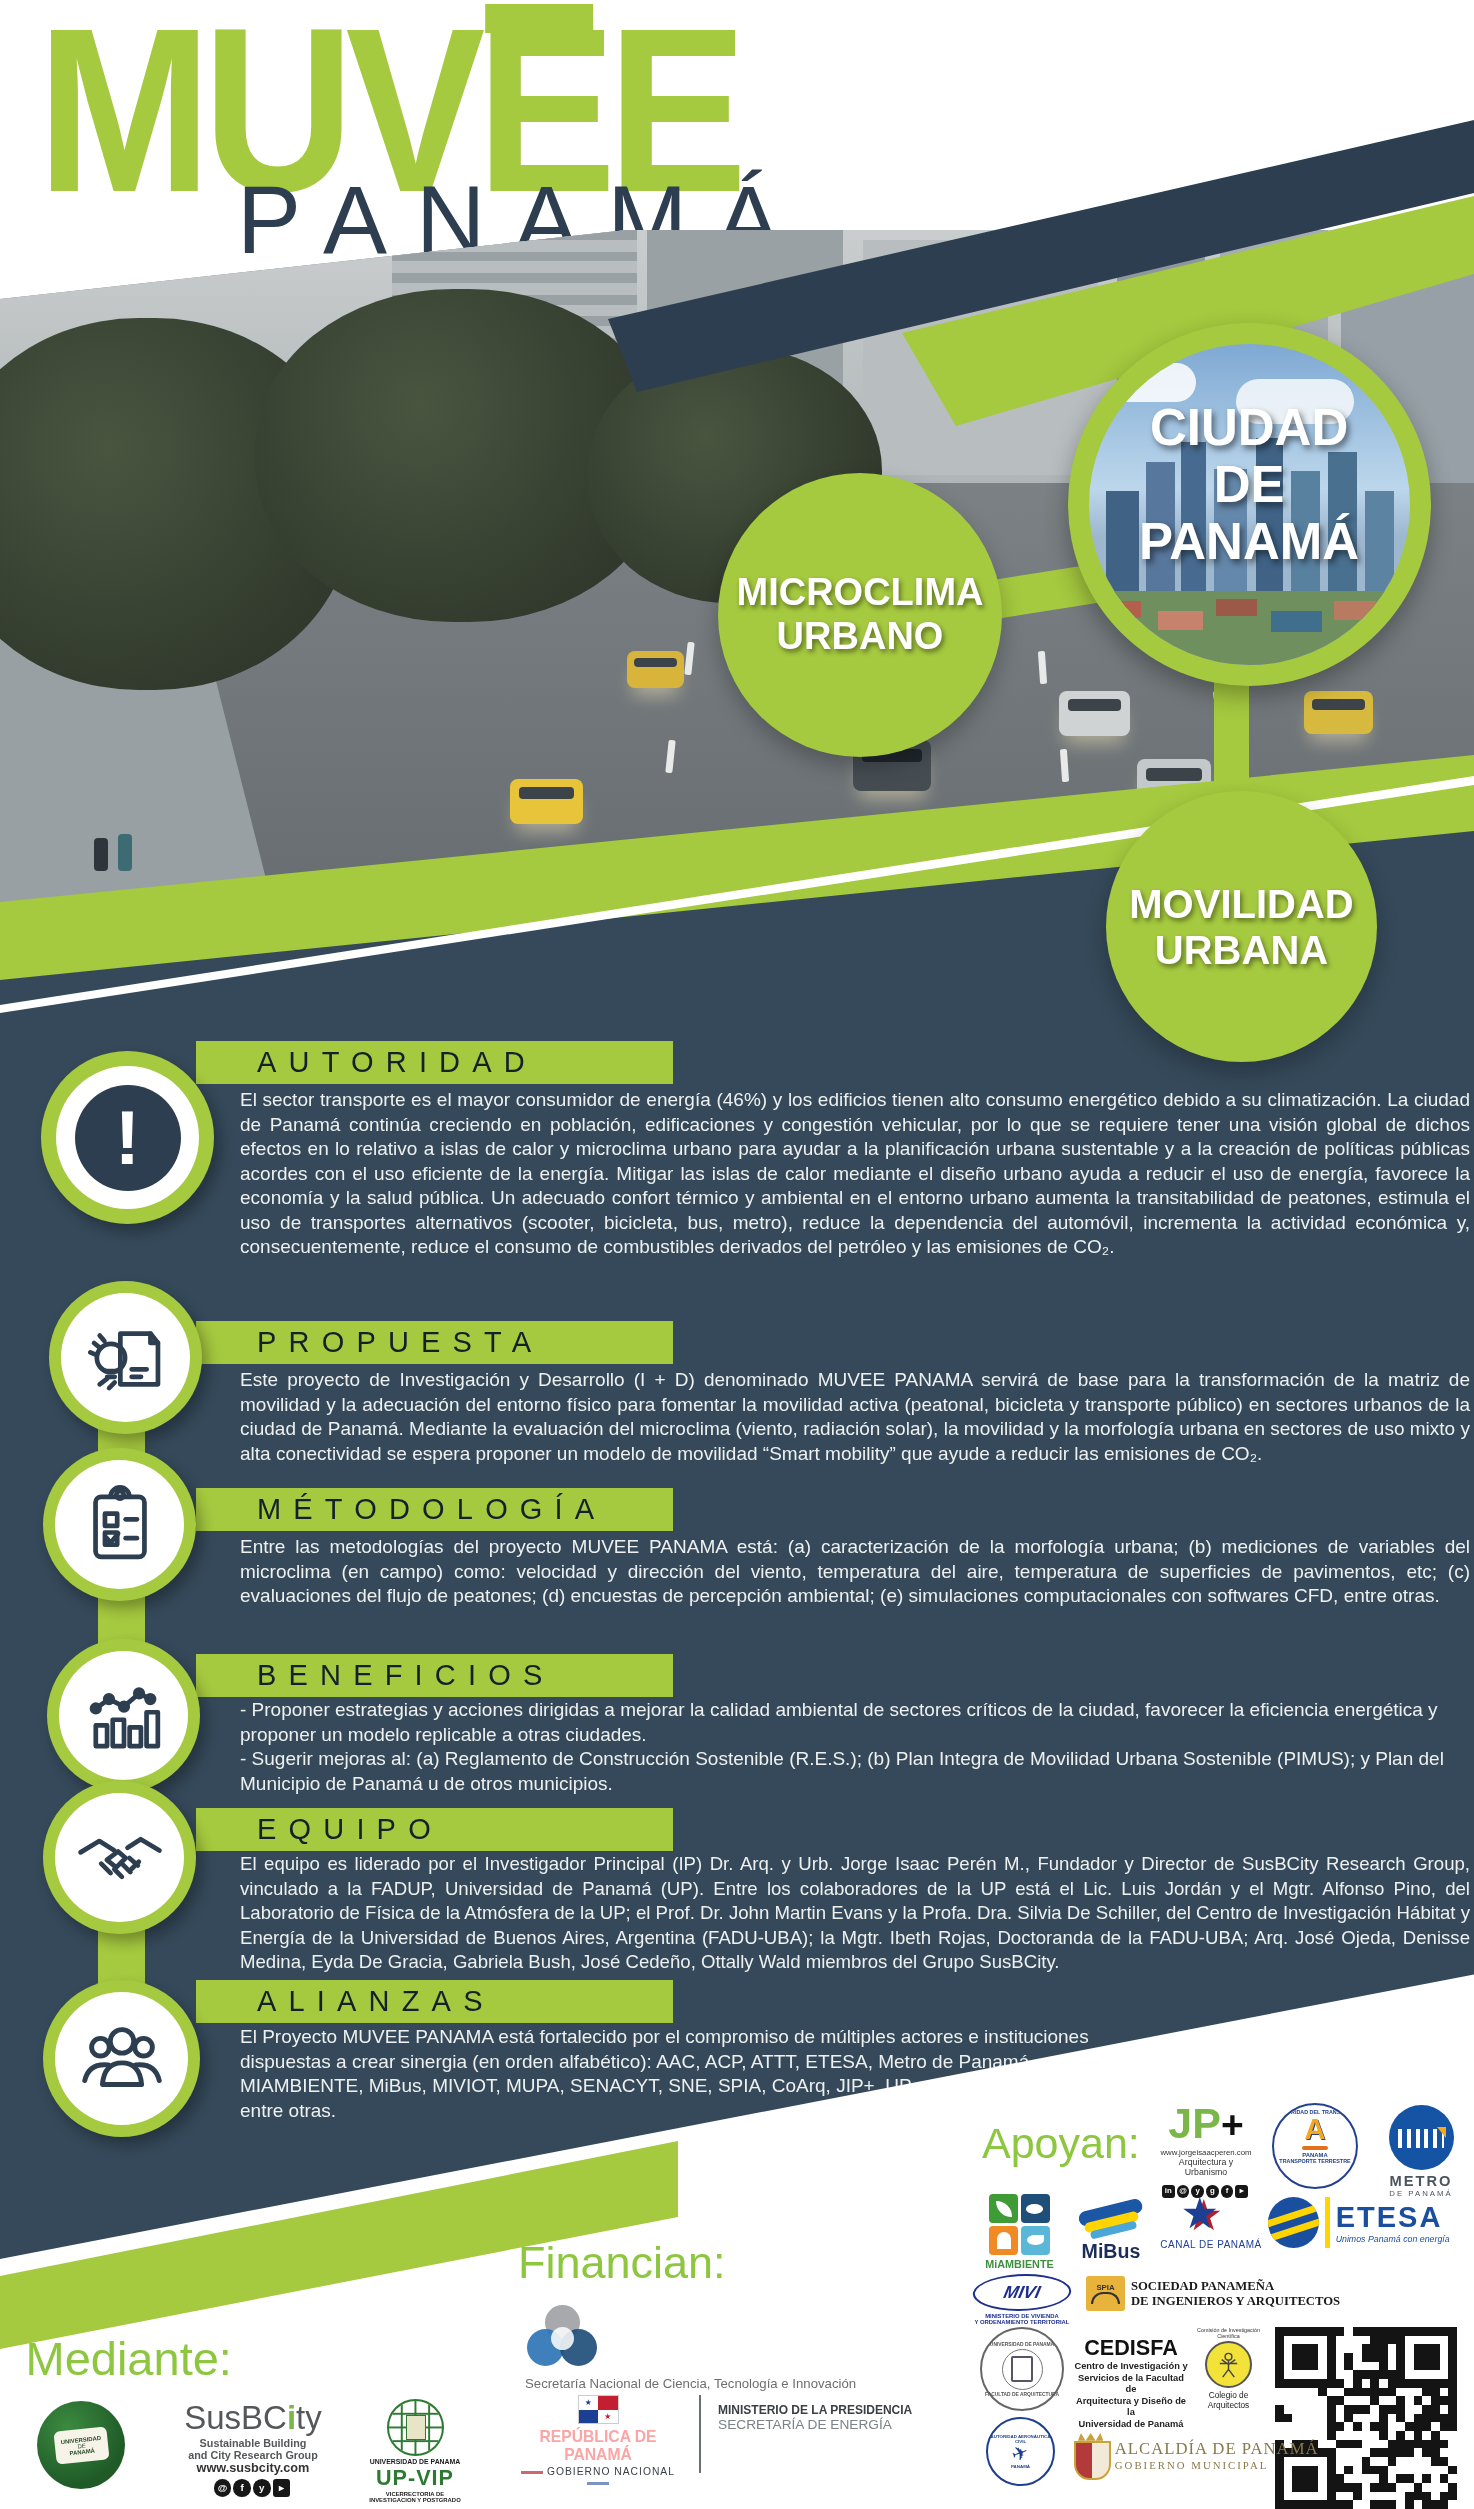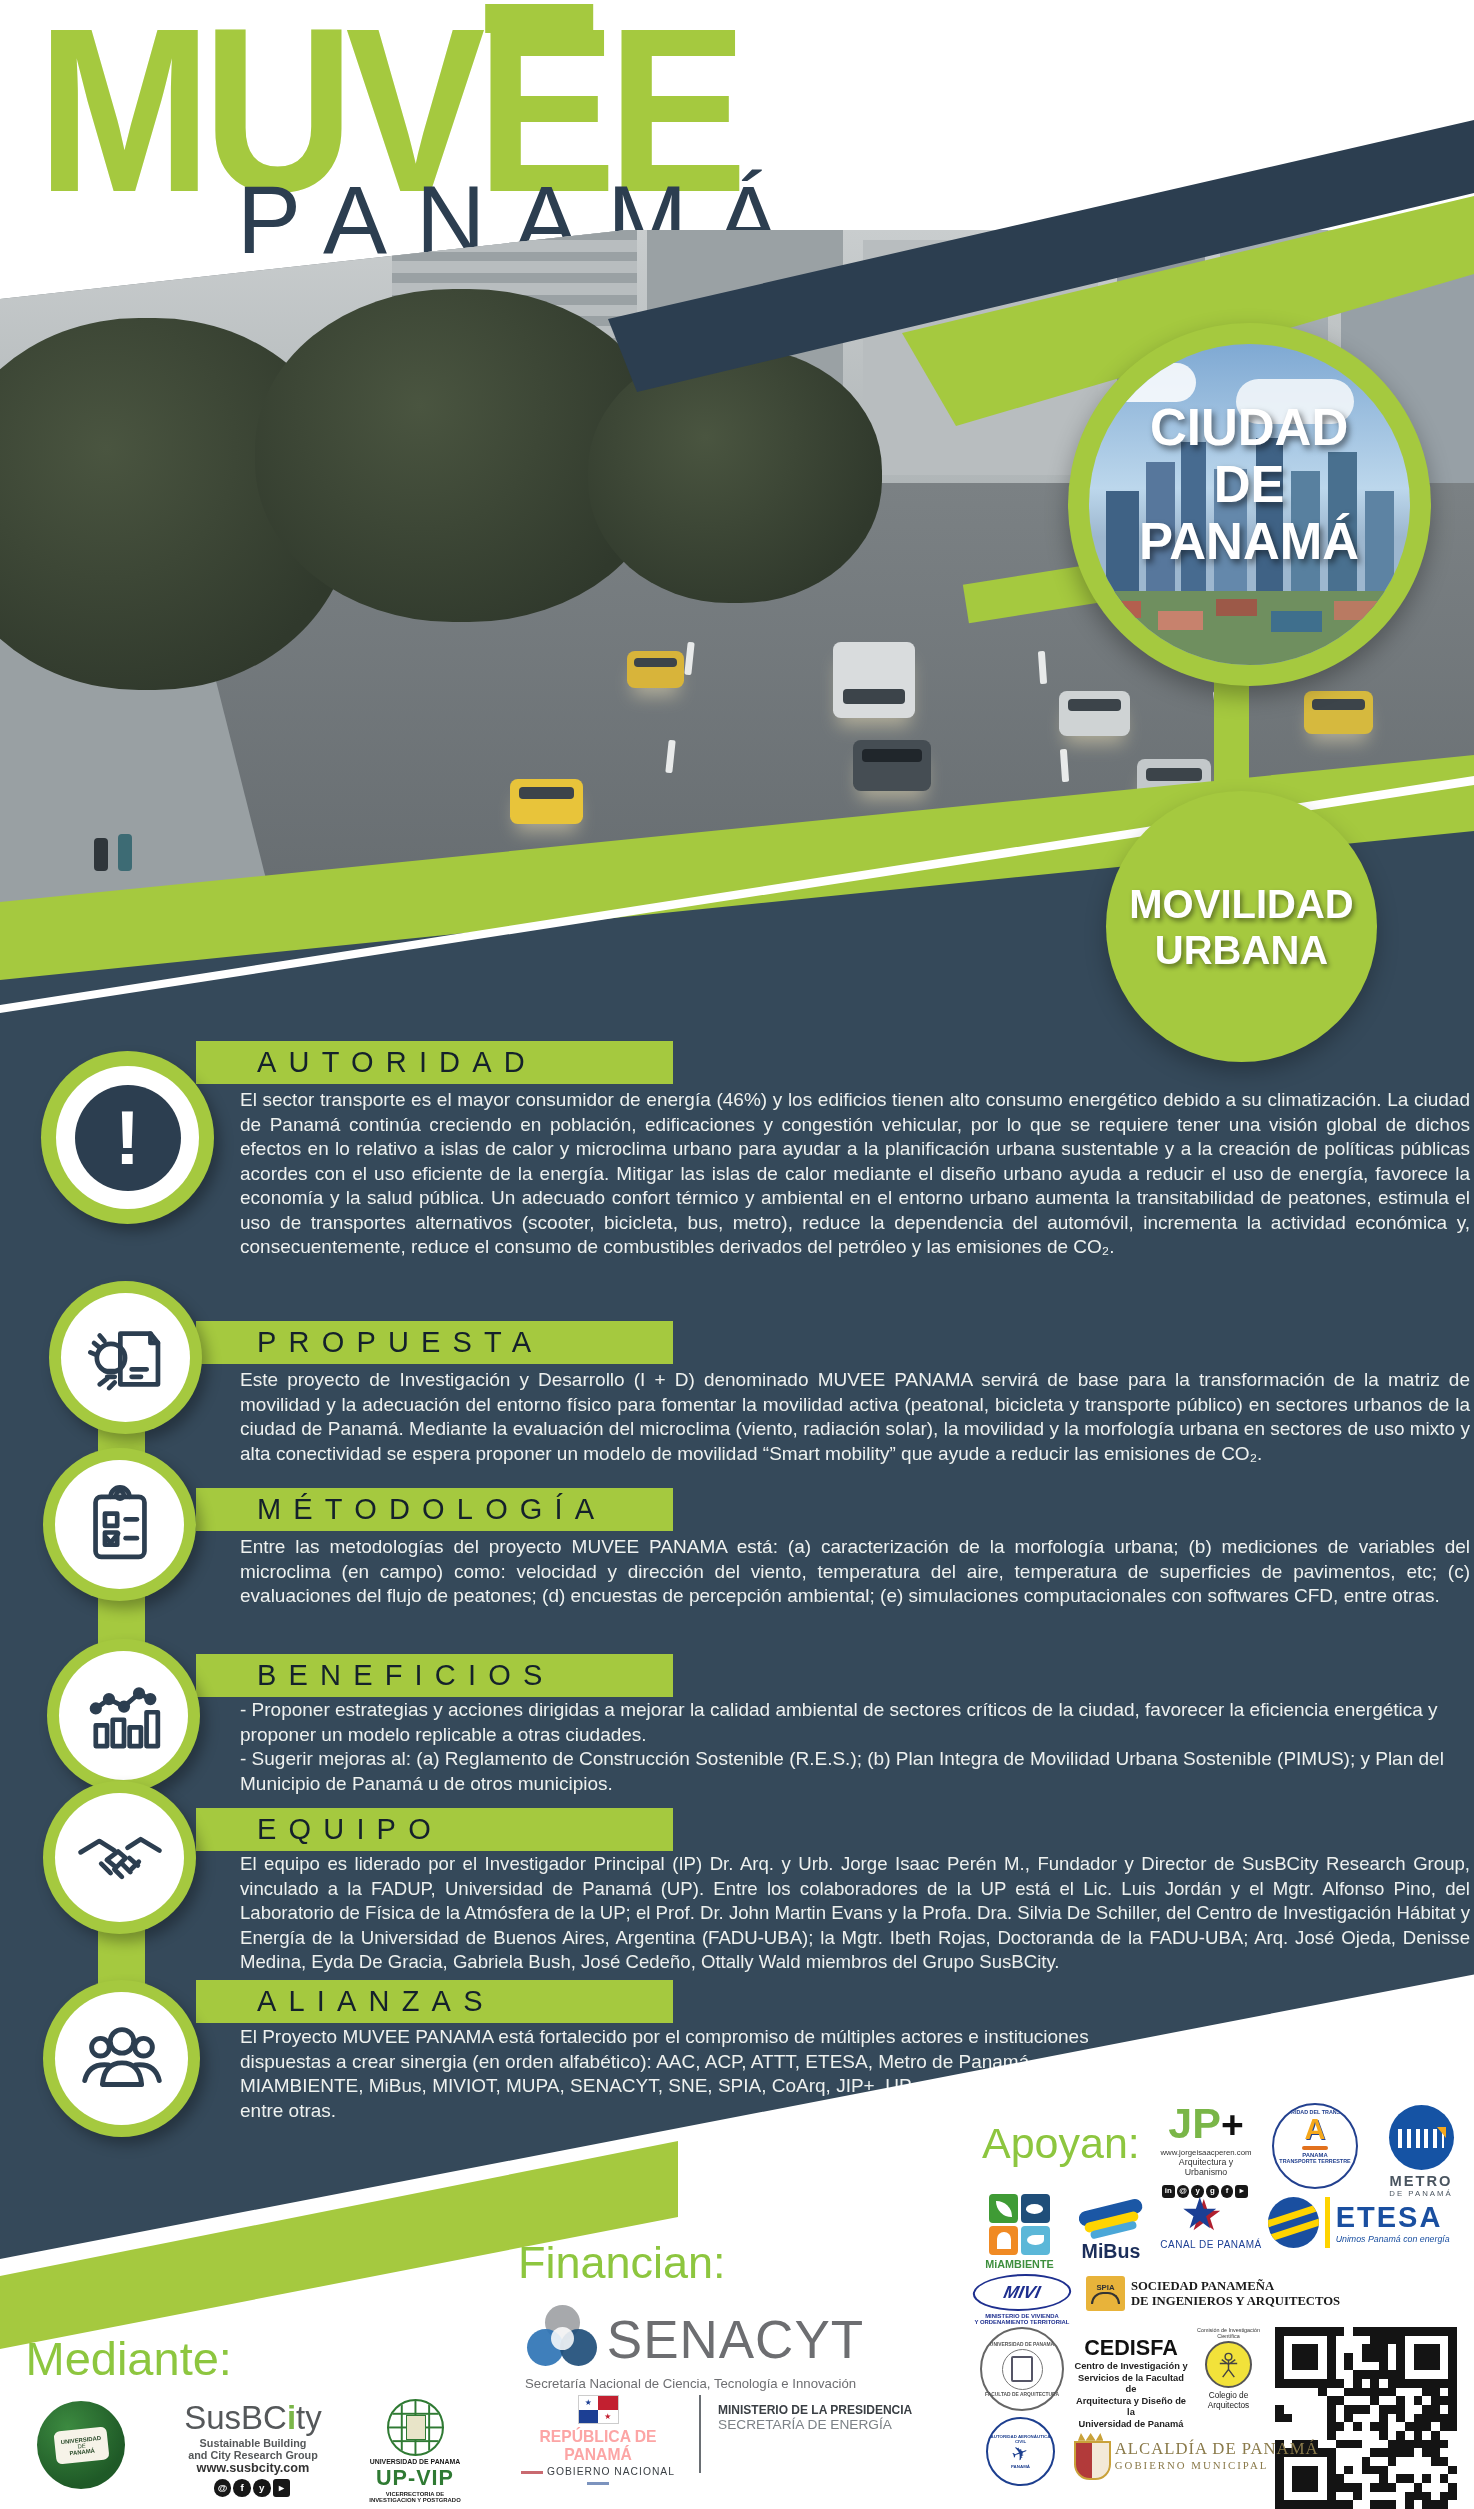--- a/index.html
+++ b/index.html
@@ -146,20 +146,24 @@
     <div style="left:118px;top:604px;width:13.7px;height:37px;background:#3d6b74;border-radius:3.9px;"></div>
   </div>
 
   <div class="abs stripe stripe-dark-tr"></div>
   <div class="abs stripe stripe-green-tr"></div>
   <div class="abs stripe stripe-green-bottom"></div>
   <div class="abs stripe white-line"></div>
 
   <div class="abs connector"></div>
   <div class="abs stem"></div>
+  <div class="abs bubble bub-micro">
+    <div class="ln">MICROCLIMA</div>
+    <div class="ln">URBANO</div>
+  </div>
   <div class="abs bub-city">
     <div class="inner">
       <div style="left:19.6px;top:19.6px;width:88px;height:39px;background:#fff;border-radius:23.5px;opacity:.85;"></div>
       <div style="left:147px;top:35px;width:118px;height:45px;background:#f2f6f9;border-radius:25.5px;opacity:.9;"></div>
       <div style="left:17.6px;top:147px;width:33px;height:118px;background:#3f6285;"></div>
       <div style="left:57px;top:118px;width:29px;height:147px;background:#57779c;"></div>
       <div style="left:92px;top:98px;width:25.5px;height:167px;background:#476b90;"></div>
       <div style="left:125px;top:125px;width:33px;height:139px;background:#6488ab;"></div>
       <div style="left:167px;top:94px;width:27.4px;height:173px;background:#3f6285;"></div>
       <div style="left:202px;top:127px;width:29px;height:137px;background:#58809f;"></div>
@@ -879,21 +883,20 @@
 
   <div class="abs glabel" style="left:518px;top:2237px;font-size:45px;">Financian:</div>
   <div class="abs" style="left:525px;top:2305px;">
     <div style="display:flex;align-items:center;">
       <div style="position:relative;width:74px;height:69px;">
         <div style="position:absolute;left:19.6px;top:0;width:35px;height:35px;border-radius:50%;background:#a7a9ac;"></div>
         <div style="position:absolute;left:2px;top:23.5px;width:37px;height:37px;border-radius:50%;background:#2f74b5;opacity:.92;"></div>
         <div style="position:absolute;left:35px;top:23.5px;width:37px;height:37px;border-radius:50%;background:#1f4e79;opacity:.92;"></div>
         <div style="position:absolute;left:25.5px;top:21.6px;width:23.5px;height:23.5px;border-radius:50%;background:#fff;opacity:.85;"></div>
       </div>
-      <div style="font-size:53px;color:#6d6e71;font-weight:500;letter-spacing:1px;margin-left:7.8px;">SENACYT</div>
     </div>
     <div style="font-size:13.2px;color:#6d6e71;margin-top:2px;">Secretaría Nacional de Ciencia, Tecnología e Innovación</div>
   </div>
 
   <div class="abs glabel" style="left:25.5px;top:2331px;font-size:47px;">Mediante:</div>
 
   <div class="abs seal" style="left:37px;top:2401px;width:88px;height:88px;background:radial-gradient(circle at 35% 30%,#3c8a40,#1f5a27 70%);">
     <div style="width:53px;height:33px;background:#f6f3e8;border-radius:5.9px;transform:rotate(-6deg);display:flex;flex-direction:column;align-items:center;justify-content:center;">
       <div style="font-size:5.9px;color:#2a4a2a;font-weight:700;">UNIVERSIDAD</div>
       <div style="font-size:5.9px;color:#2a4a2a;">DE</div>

